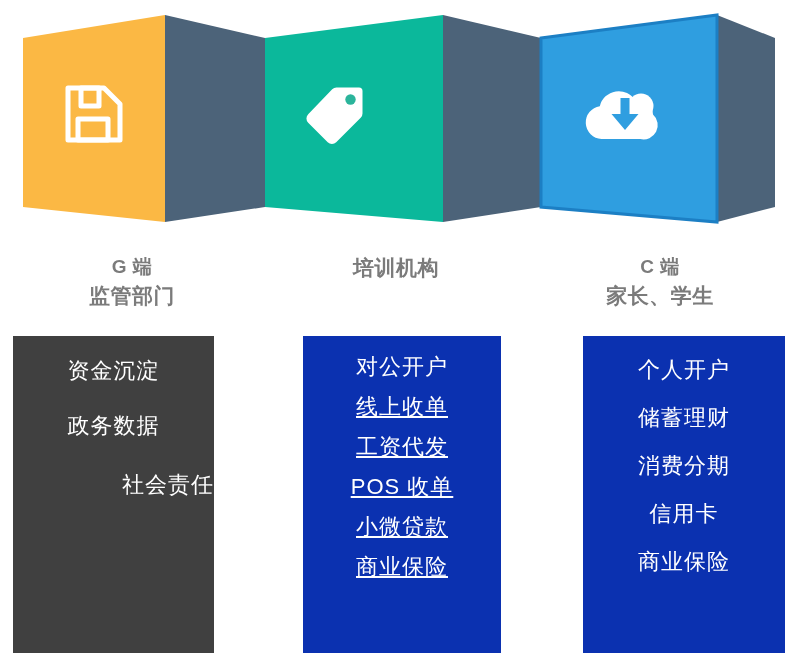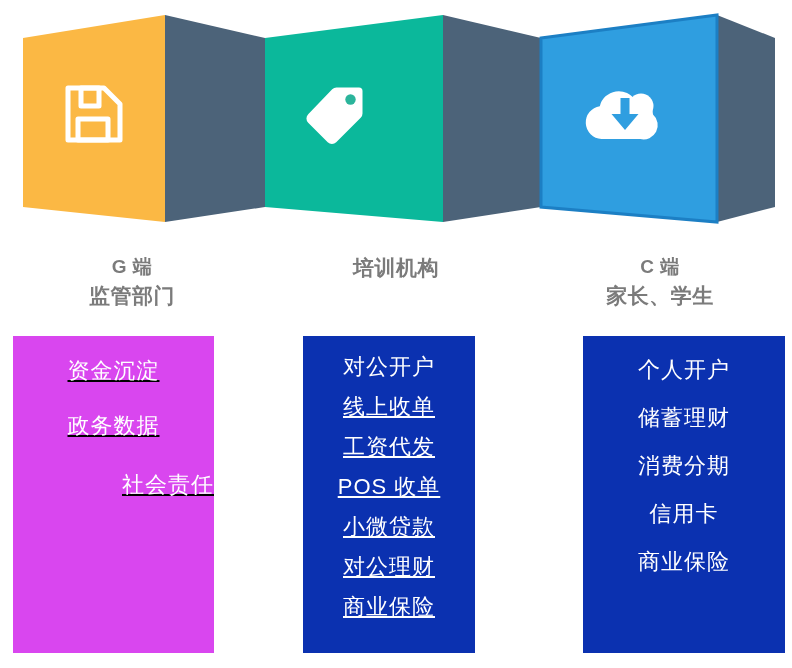--- a/index.html
+++ b/index.html
@@ -74,21 +74,21 @@
     top: 336px;
     height: 317px;
     background: #0b31b0;
     box-sizing: border-box;
     display: flex;
     flex-direction: column;
     align-items: center;
     overflow: hidden;
   }
   #box-g { left: 13px;  width: 201px; }
-  #box-b { left: 303px; width: 172px; }
+  #box-b { left: 303px; width: 198px; }
   #box-c { left: 583px; width: 202px; }
 
   .box-item {
     color: #ffffff;
     font-size: 22px;
     letter-spacing: 1px;
     white-space: nowrap;
     text-align: center;
     width: 100%;
   }
@@ -176,33 +176,32 @@
       <span class="h-sub">培训机构</span>
     </div>
 
     <div class="heading-col" style="color: rgb(123, 123, 123);">
       <span class="h-main">C 端</span>
       <span class="h-sub">家长、学生</span>
     </div>
 
   </div>
 
-  <div class="box" id="box-g" style="background: #d946ef; text-decoration: underline;">
+  <div class="box" id="box-g" style="background: #404040;">
     <div class="box-item">资金沉淀</div>
     <div class="box-item">政务数据</div>
     <div class="box-item">社会责任</div>
   </div>
 
   <div class="box" id="box-b" style="background: rgb(11, 49, 176);">
     <div class="box-item">对公开户</div>
     <div class="box-item">线上收单</div>
     <div class="box-item">工资代发</div>
     <div class="box-item">POS 收单</div>
     <div class="box-item">小微贷款</div>
-    <div class="box-item">对公理财</div>
     <div class="box-item">商业保险</div>
   </div>
 
   <div class="box" id="box-c" style="background: rgb(11, 49, 176);">
     <div class="box-item">个人开户</div>
     <div class="box-item">储蓄理财</div>
     <div class="box-item">消费分期</div>
     <div class="box-item">信用卡</div>
     <div class="box-item">商业保险</div>
   </div>

